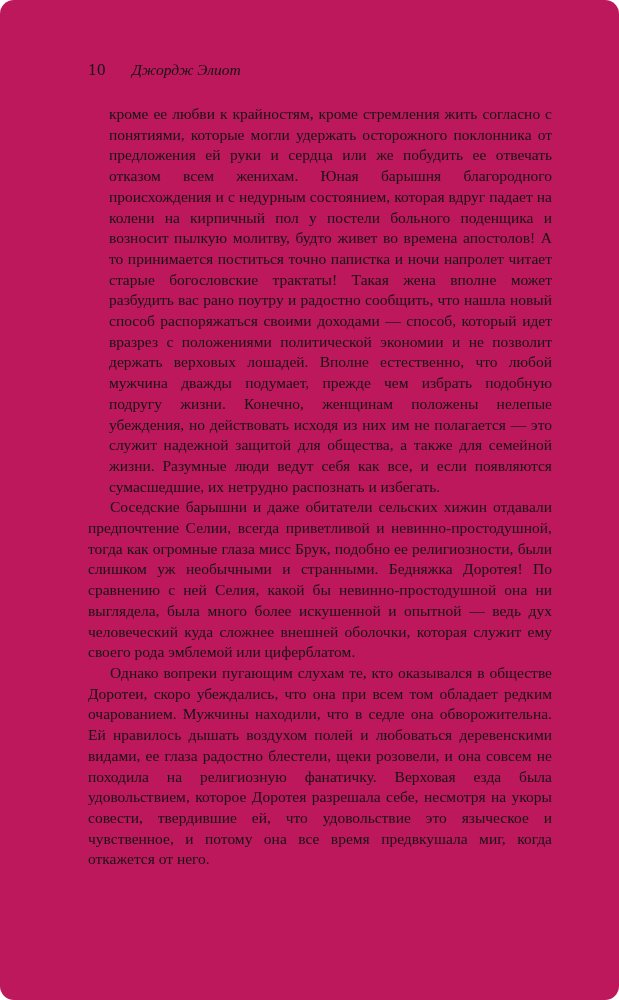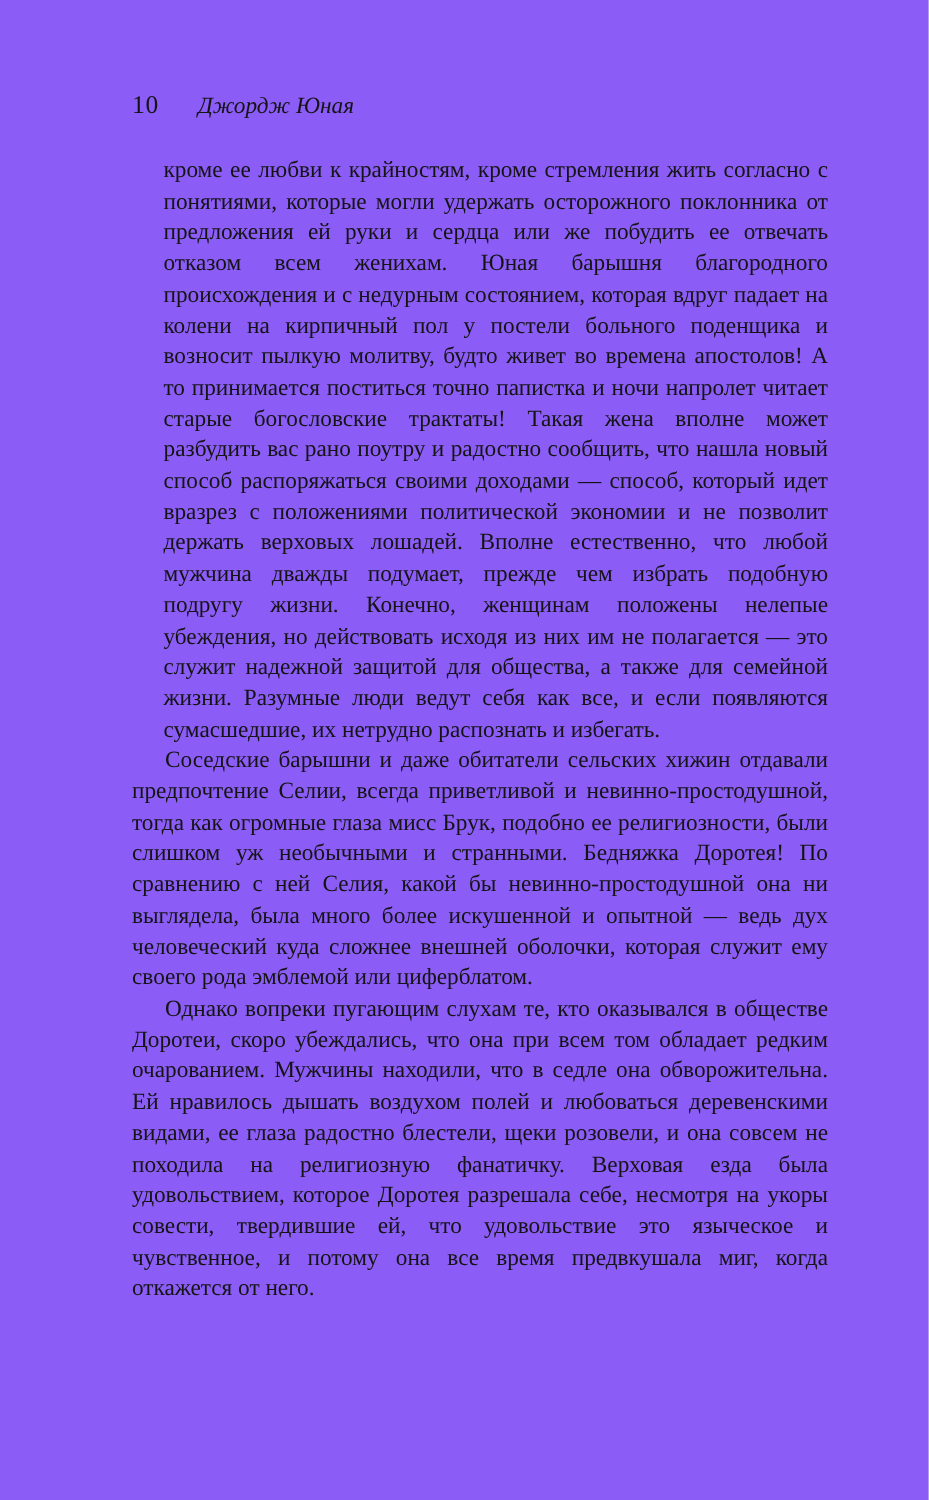--- a/index.html
+++ b/index.html
@@ -12,21 +12,22 @@
     height: 1000px;
     font-family: "Liberation Serif", "DejaVu Serif", serif;
     color: #141414;
     overflow: hidden;
   }
   .page {
     box-sizing: border-box;
     width: 619px;
     height: 1000px;
     padding: 60px 67px 16px 88px;
-    background: #8b5cf6;
+    background: #be185d;
+    border-radius: 14px;
   }
   .running-head {
     display: flex;
     align-items: baseline;
     margin-bottom: 24px;
   }
   .page-num {
     font-size: 17px;
     letter-spacing: 0.5px;
   }
@@ -50,21 +51,21 @@
     text-indent: 0;
     margin-left: 21px;
   }
 </style>
 </head>
 <body>
 
 <div class="page">
   <header class="running-head">
     <span class="page-num">10</span>
-    <span class="author">Джордж Юная</span>
+    <span class="author">Джордж Элиот</span>
   </header>
 
   <main class="body-text">
     <p class="para no-indent">кроме ее любви к крайностям, кроме стремления жить согласно с понятиями, которые могли удержать осторожного поклонника от предложения ей руки и сердца или же побудить ее отвечать отказом всем женихам. Юная барышня благородного происхождения и с недурным состоянием, которая вдруг падает на колени на кирпичный пол у постели больного поденщика и возносит пылкую молитву, будто живет во времена апостолов! А то принимается поститься точно папистка и ночи напролет читает старые богословские трактаты! Такая жена вполне может разбудить вас рано поутру и радостно сообщить, что нашла новый способ распоряжаться своими доходами — способ, который идет вразрез с положениями политической экономии и не позволит держать верховых лошадей. Вполне естественно, что любой мужчина дважды подумает, прежде чем избрать подобную подругу жизни. Конечно, женщинам положены нелепые убеждения, но действовать исходя из них им не полагается — это служит надежной защитой для общества, а также для семейной жизни. Разумные люди ведут себя как все, и если появляются сумасшедшие, их нетрудно распознать и избегать.</p>
     <p class="para">Соседские барышни и даже обитатели сельских хижин отдавали предпочтение Селии, всегда приветливой и невинно-простодушной, тогда как огромные глаза мисс Брук, подобно ее религиозности, были слишком уж необычными и странными. Бедняжка Доротея! По сравнению с ней Селия, какой бы невинно-простодушной она ни выглядела, была много более искушенной и опытной — ведь дух человеческий куда сложнее внешней оболочки, которая служит ему своего рода эмблемой или циферблатом.</p>
     <p class="para">Однако вопреки пугающим слухам те, кто оказывался в обществе Доротеи, скоро убеждались, что она при всем том обладает редким очарованием. Мужчины находили, что в седле она обворожительна. Ей нравилось дышать воздухом полей и любоваться деревенскими видами, ее глаза радостно блестели, щеки розовели, и она совсем не походила на религиозную фанатичку. Верховая езда была удовольствием, которое Доротея разрешала себе, несмотря на укоры совести, твердившие ей, что удовольствие это языческое и чувственное, и потому она все время предвкушала миг, когда откажется от него.</p>
   </main>
 </div>
 
 </body></html>

